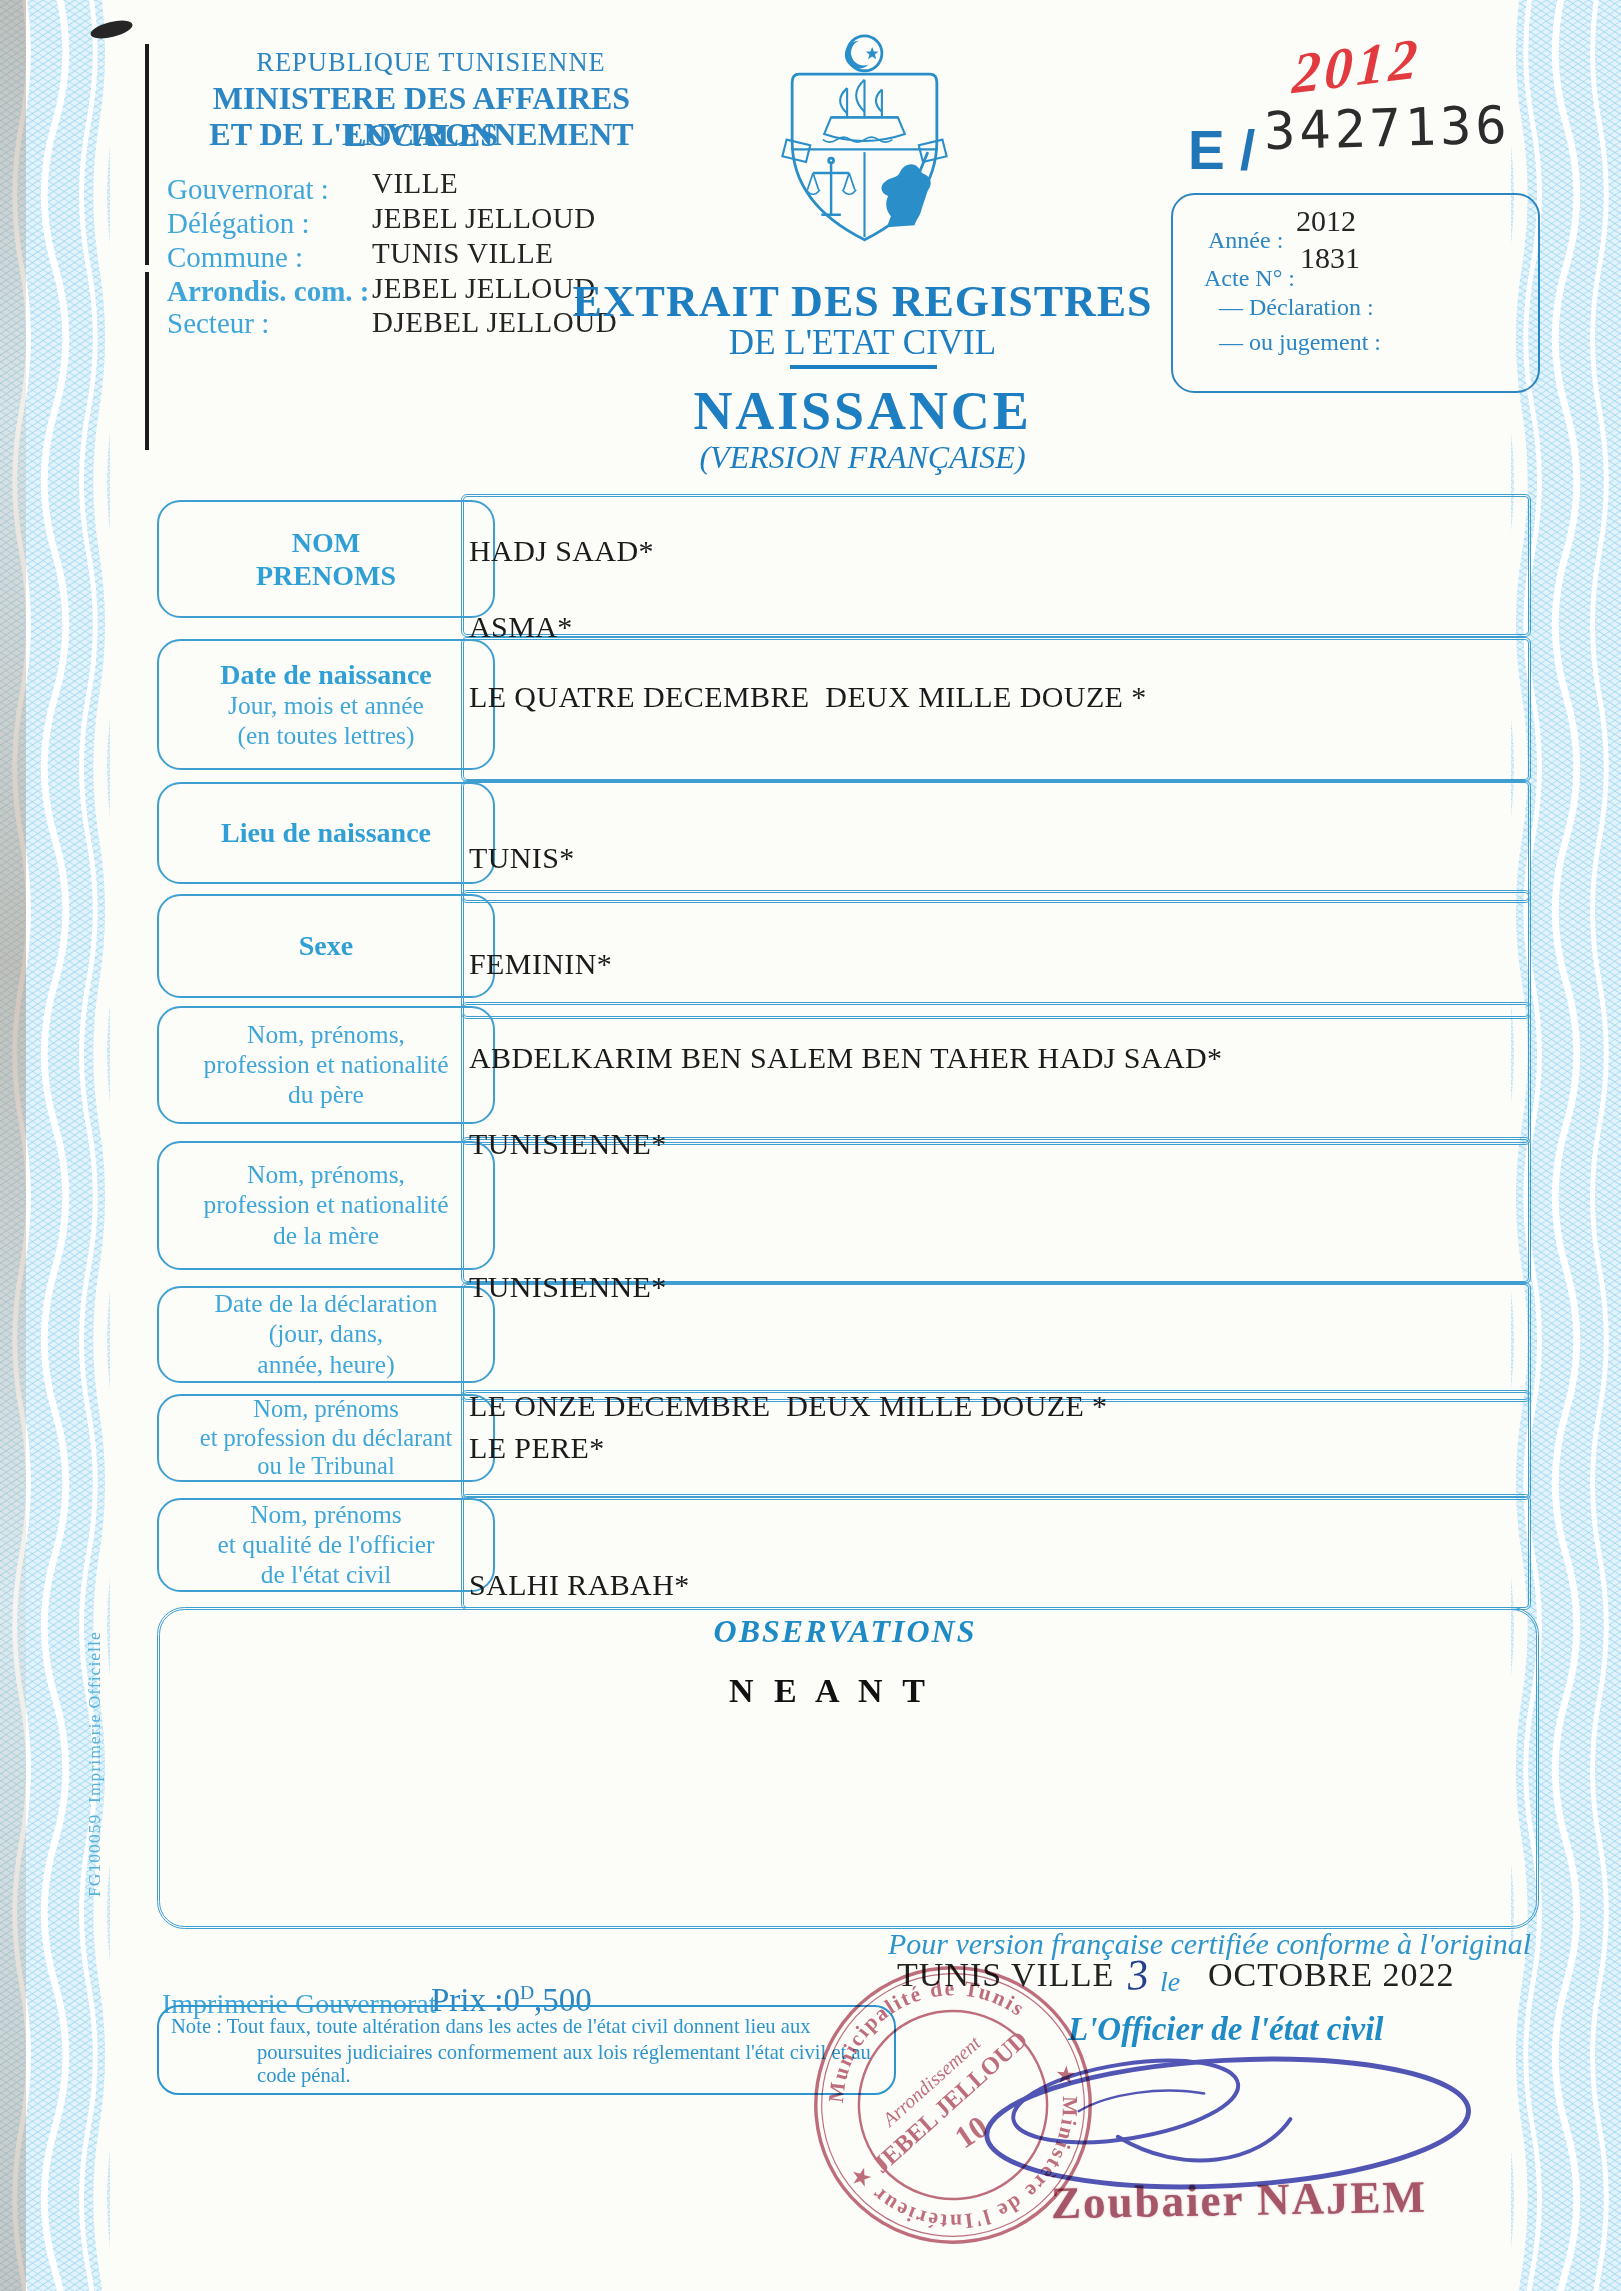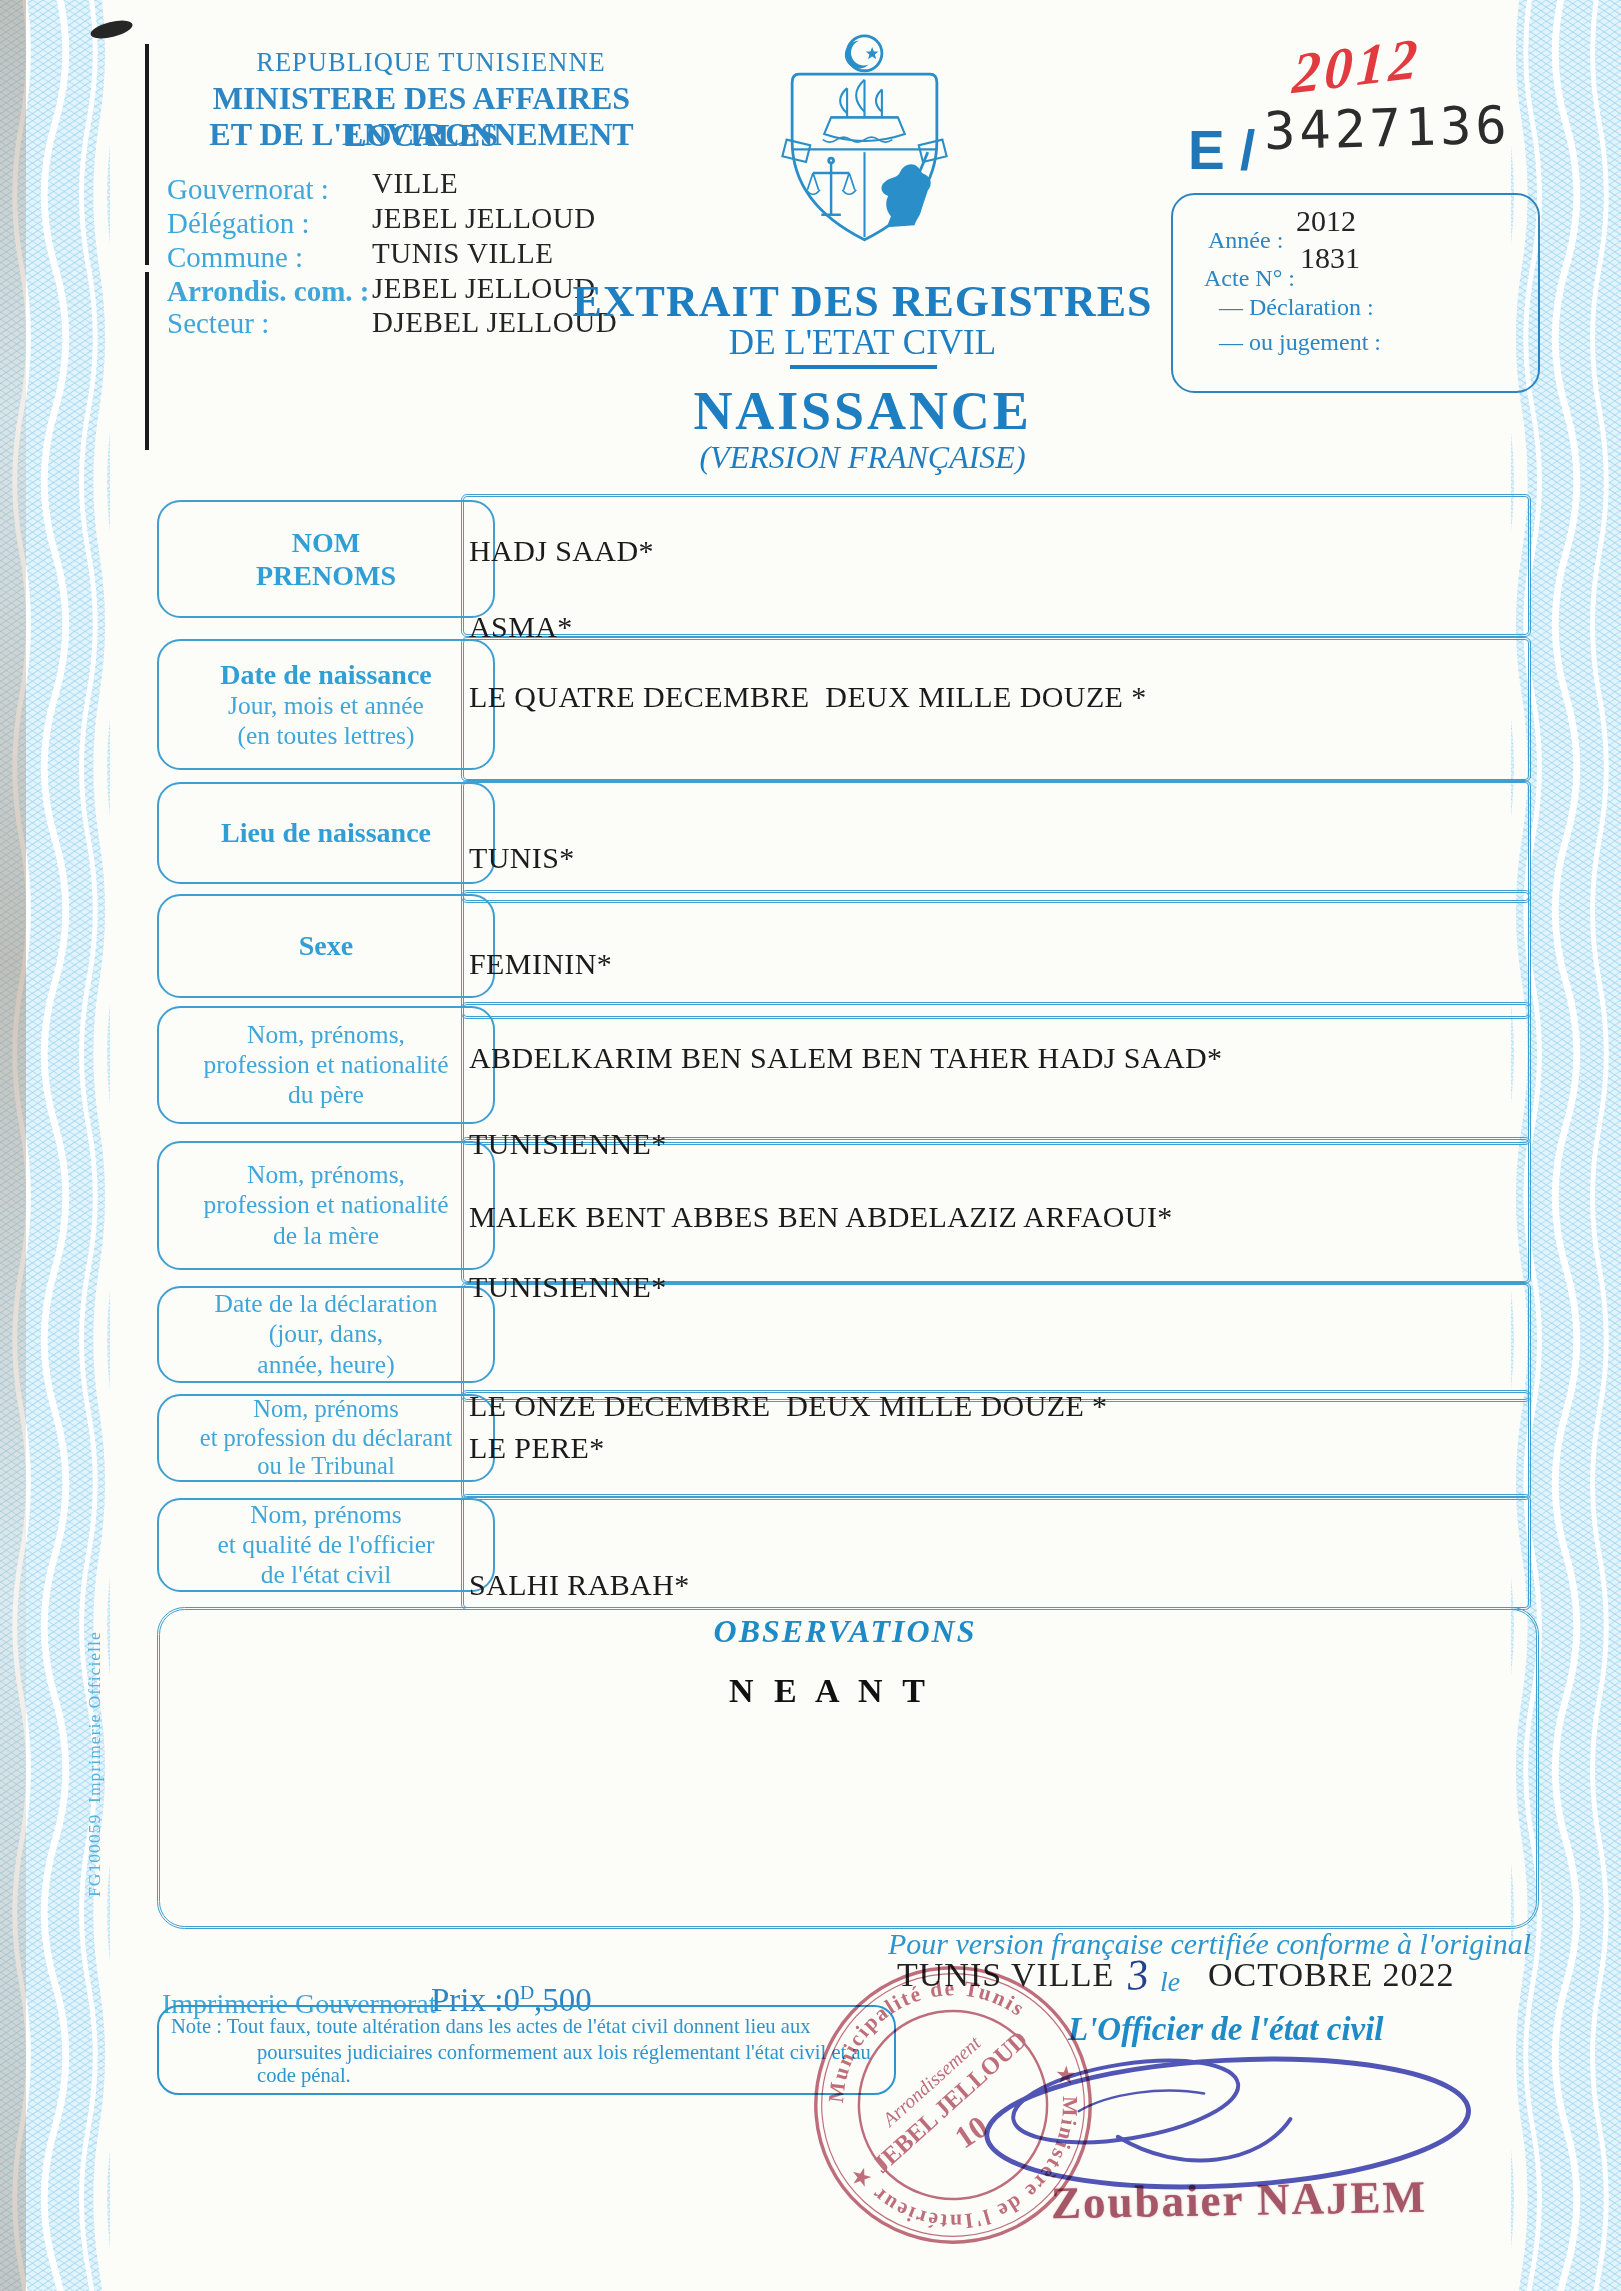--- a/index.html
+++ b/index.html
@@ -220,21 +220,20 @@
   <div class="valbox" style="top:1390px;height:110px;"></div>
   <div class="valbox" style="top:1494px;height:116px;"></div>
 
   <div class="value" style="top:534px;">HADJ SAAD*</div>
   <div class="value" style="top:610px;">ASMA*</div>
   <div class="value" style="top:680px;">LE QUATRE DECEMBRE  DEUX MILLE DOUZE *</div>
   <div class="value" style="top:841px;">TUNIS*</div>
   <div class="value" style="top:947px;">FEMININ*</div>
   <div class="value" style="top:1041px;">ABDELKARIM BEN SALEM BEN TAHER HADJ SAAD*</div>
   <div class="value" style="top:1127px;">TUNISIENNE*</div>
-  <div class="value" style="top:1200px;">MALEK BENT ABBES BEN ABDELAZIZ ARFAOUI*</div>
   <div class="value" style="top:1270px;">TUNISIENNE*</div>
   <div class="value" style="top:1345px;margin-top:44px;">LE ONZE DECEMBRE  DEUX MILLE DOUZE *</div>
   <div class="value" style="top:1431px;">LE PERE*</div>
   <div class="value" style="top:1568px;">SALHI RABAH*</div>
 
   <div class="obsbox"></div>
   <div class="obstitle">OBSERVATIONS</div>
   <div class="obsval">N E A N T</div>
 
   <div class="certline">Pour version française certifiée conforme à l'original</div>

